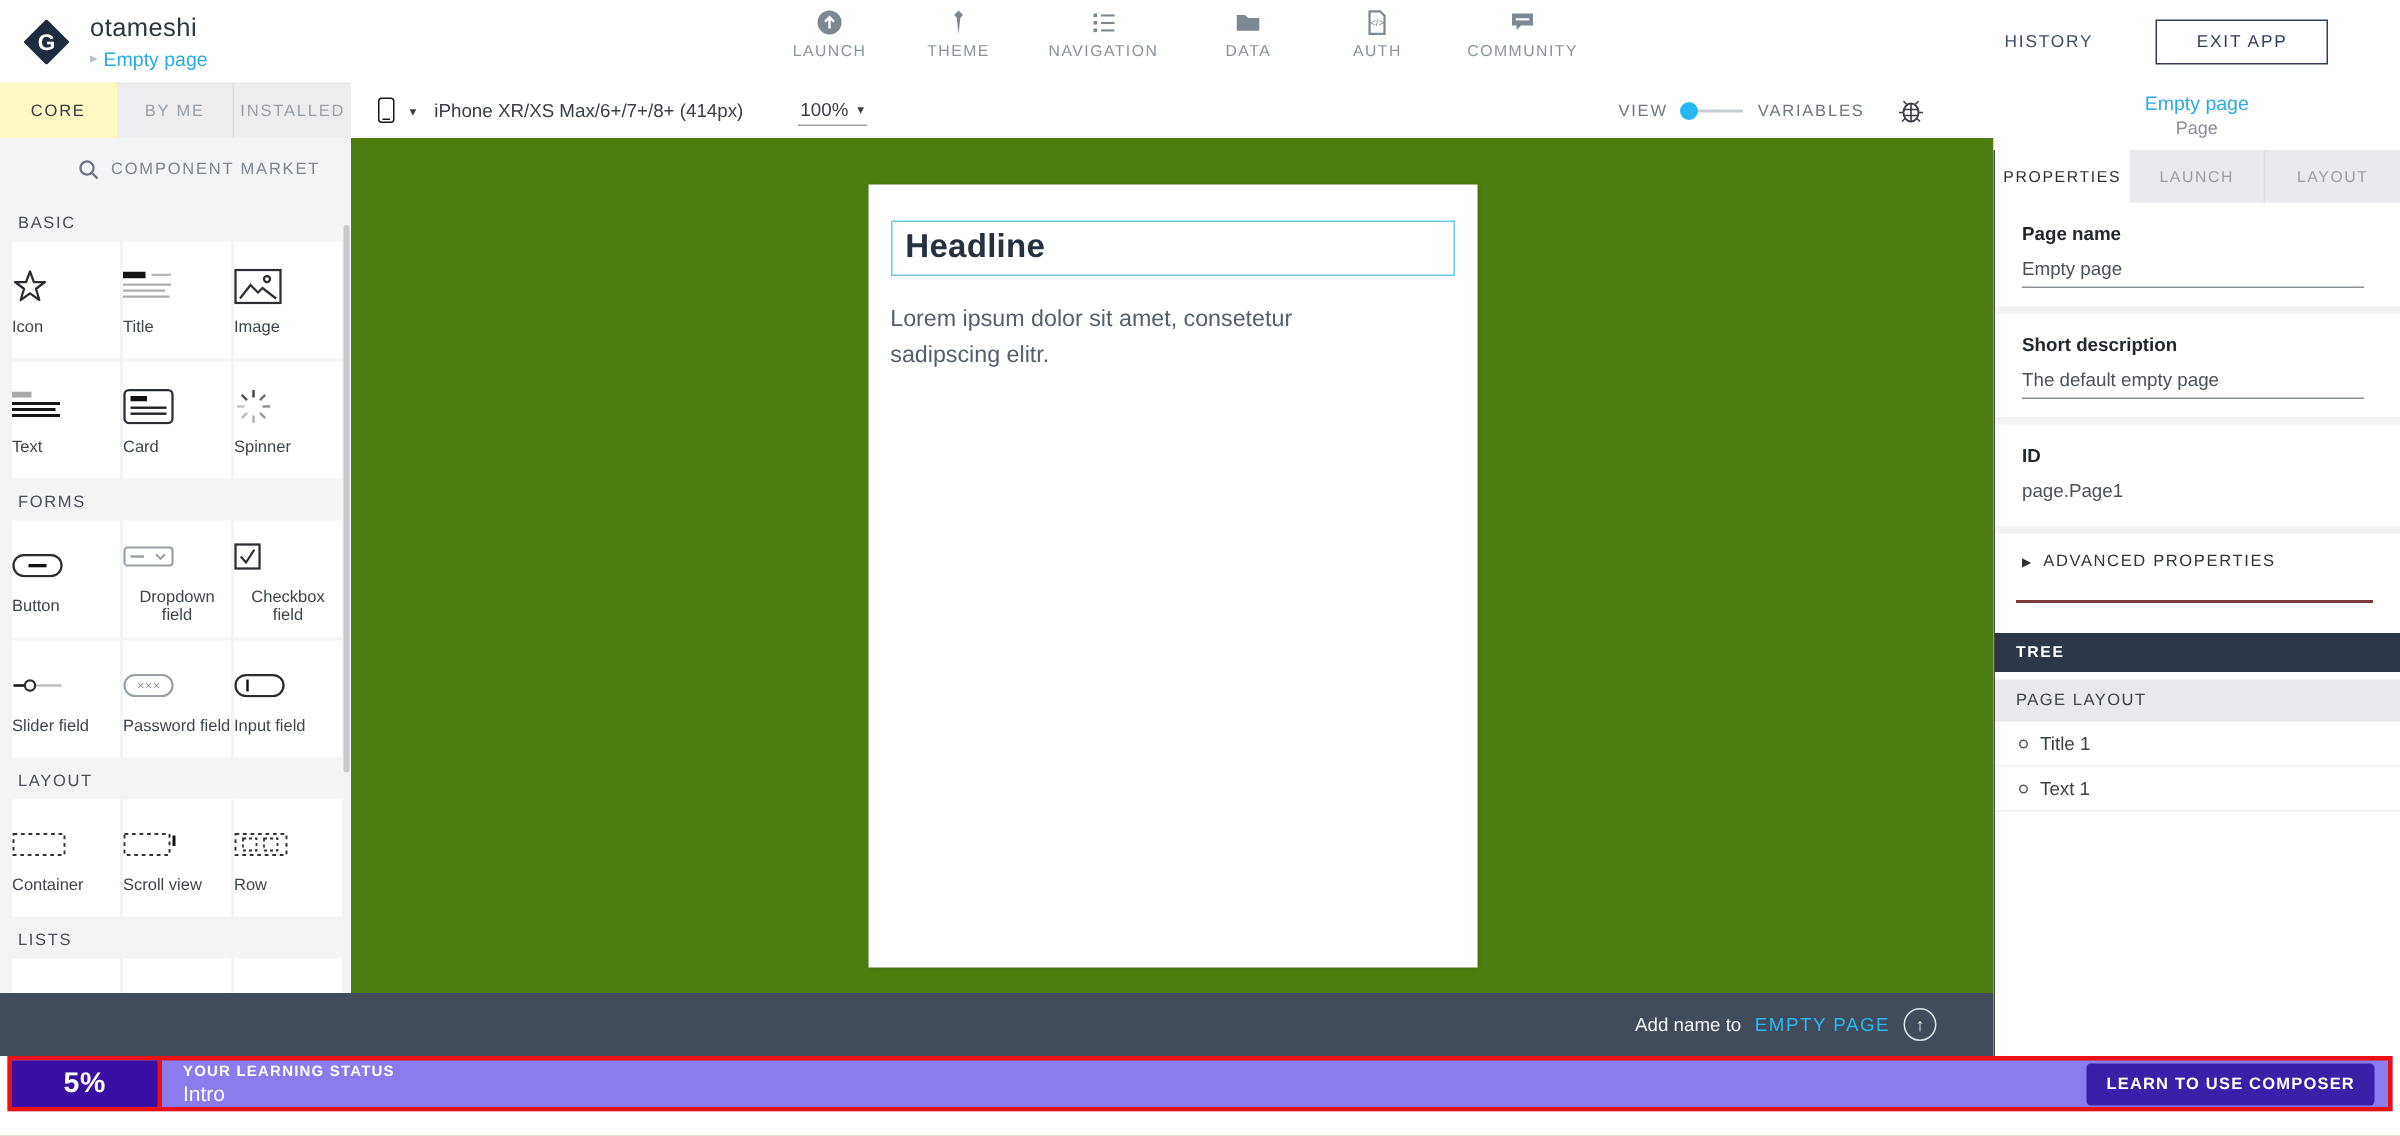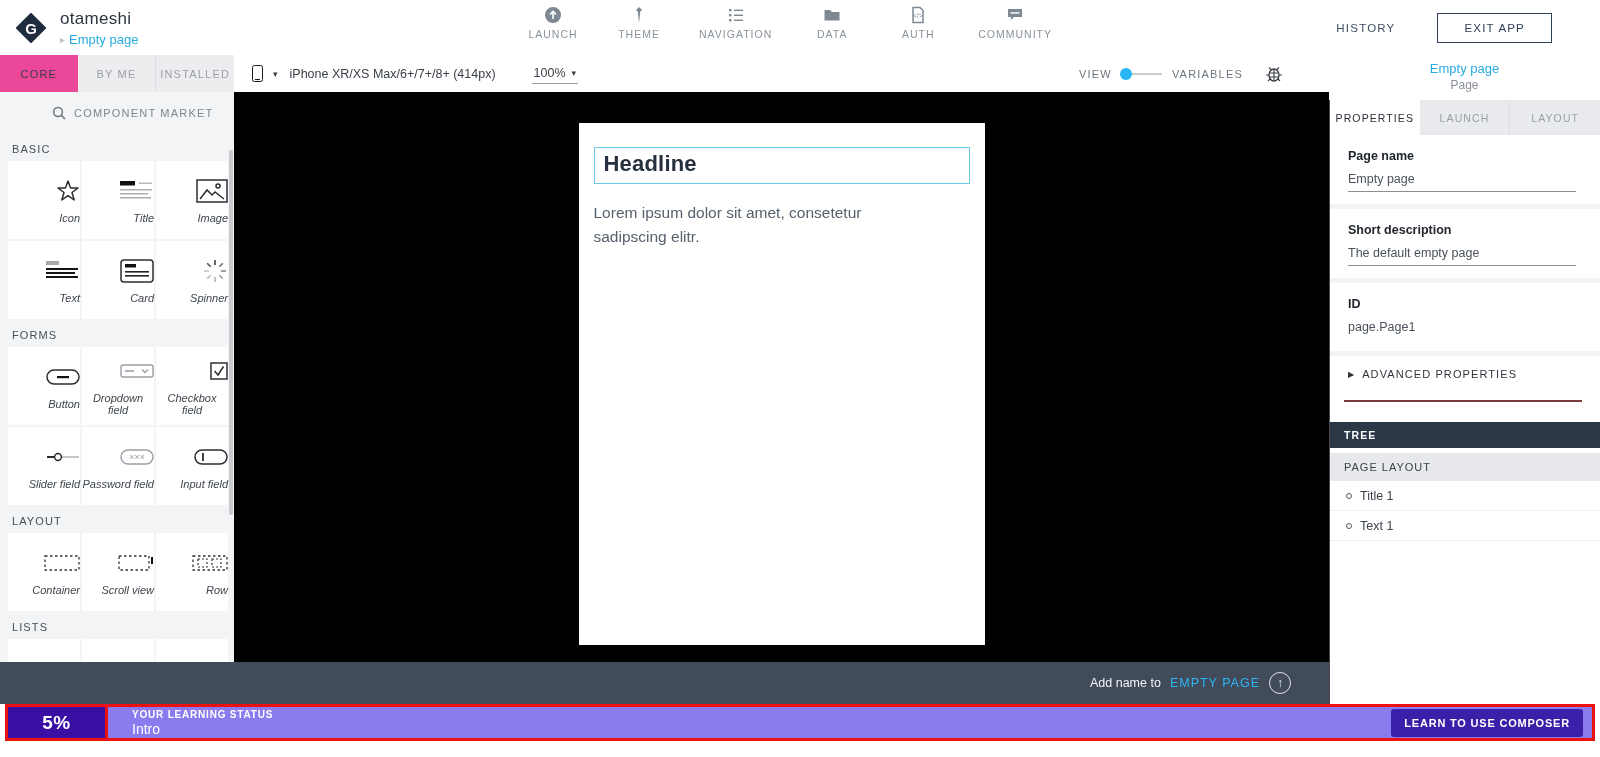--- a/index.html
+++ b/index.html
@@ -25,31 +25,31 @@
   
   .middle { display:flex; height:649px; }
   .left-wrap { width:1329px; display:flex; flex-direction:column; }
   .work-row { display:flex; height:607px; }
 
   
   .sidebar { width:234px; background:#f3f4f6; display:flex; flex-direction:column; position:relative; }
   .side-tabs { display:flex; height:37px; }
   .side-tab { flex:1; display:flex; align-items:center; justify-content:center; font-size:11px; letter-spacing:1.2px;
     background:#ededf0; color:#99a0a8; border-right:1px solid #dcdee2; cursor:pointer; }
-  .side-tab.active { background:#ec4899; color:#343b46; border-right:none; }
+  .side-tab.active { background:#fef9c3; color:#343b46; border-right:none; }
   .side-tab:last-child { border-right:none; }
   .search-row { height:41px; display:flex; align-items:center; gap:8px; padding-left:52px; }
   .search-row input { border:none; outline:none; background:transparent; font-size:11px; letter-spacing:1.2px;
     color:#5a626b; width:150px; font-family:"Liberation Sans",sans-serif; }
   .search-row input::placeholder { color:#7d858e; }
   .comp-list { flex:1; overflow:hidden; padding:0 6px 0 8px; }
   .sec-title { font-size:11px; letter-spacing:1.1px; color:#484e57; margin:10px 0 6px 4px; }
   .grid { display:grid; grid-template-columns:repeat(3,1fr); gap:2px; }
-  .card { background:#fff; height:78px; display:flex; flex-direction:column; align-items:flex-end;
-    justify-content:center; gap:6px; cursor:grab;font-style:italic; }
+  .card { background:#fff; height:78px; display:flex; flex-direction:column; align-items:flex-start;
+    justify-content:center; gap:6px; cursor:grab; }
   .card.stub { height:28px; }
   .cicon { height:30px; display:flex; align-items:center; justify-content:center; }
   .clabel { font-size:11px; color:#3e454d; text-align:center; line-height:12px; }
   .side-scroll { position:absolute; right:1px; top:95px; width:4px; height:365px; background:#c7c9cd; border-radius:2px; }
 
   
   .canvas-col { width:1095px; display:flex; flex-direction:column; }
   .canvas-toolbar { height:37px; background:#fff; display:flex; align-items:center; padding:0 46px 0 18px; gap:10px; }
   .dev-icon { width:11px; height:17px; border:1.5px solid #16181c; border-radius:2.5px; position:relative; }
   .dev-icon:after { content:""; position:absolute; left:2px; right:2px; bottom:1px; height:1.5px; background:#16181c; }
@@ -57,21 +57,21 @@
   .dev-label { font-size:12.5px; color:#3a4049; margin-left:2px; }
   .zoom-sel { font-size:12.5px; color:#3a4049; margin-left:26px; border-bottom:1px solid #9aa0a7;
     padding:2px 2px 3px; display:flex; gap:6px; align-items:center; cursor:pointer; }
   .toolbar-right { margin-left:auto; display:flex; align-items:center; gap:14px; }
   .toggle-wrap { display:flex; align-items:center; gap:10px; }
   .tog-label { font-size:11px; letter-spacing:1.2px; color:#6d757e; }
   .toggle { width:40px; height:2px; background:#c9cdd2; position:relative; cursor:pointer; }
   .toggle .knob { position:absolute; left:-2px; top:-5px; width:12px; height:12px; border-radius:50%; background:#29b6f6; }
   .bug { margin-left:8px; cursor:pointer; }
 
-  .canvas { flex:1; background:#000000; overflow:hidden; }
+  .canvas { flex:1; background:#4d7c0f; overflow:hidden; }
   .phone { width:406px; height:522px; margin:31px auto 0; background:#fff;
     box-shadow:0 0 4px rgba(0,0,0,.12); padding:24px 15px 0; }
   .headline-box { border:1px solid #6cc9e9; padding:3px 9px 6px; cursor:pointer; }
   .headline-box h1 { font-size:22px; color:#26303e; font-weight:bold; letter-spacing:.2px; }
   .phone p { margin-top:17px; font-size:15.5px; color:#55606d; line-height:24px; max-width:322px; }
 
   
   .logic-bar { height:42px; background:#414b59; display:flex; align-items:center; justify-content:flex-end;
     gap:9px; padding-right:38px; }
   .logic-prefix { color:#f2f4f6; font-size:12.5px; }
@@ -103,21 +103,21 @@
     padding:7px 14px; font-weight:bold; }
   .tree-root { background:#e8e9ec; font-size:11px; letter-spacing:1px; color:#3d434b; padding:8px 14px; margin-top:5px; cursor:pointer; }
   .tree-node { display:flex; align-items:center; gap:8px; padding:8px 14px 7px 16px; font-size:12.5px;
     color:#3d434b; border-bottom:1px solid #f0f0f2; cursor:pointer; }
   .node-dot { width:6px; height:6px; border:1px solid #555b63; border-radius:50%; }
 
   
   .learning { height:37px; margin:0 5px; border:3px solid #ec1111; background:#8a7bee; display:flex; align-items:stretch; }
   .pct-box { width:100px; background:#3a10a4; border-right:3px solid #ec1111; display:flex; align-items:center;
     justify-content:center; color:#fff; font-size:19px; font-weight:bold; letter-spacing:.5px; }
-  .status-wrap { flex:1; padding:2px 0 0 24px; color:#fff; overflow:hidden; }
+  .status-wrap { flex:1; padding:2px 0 0 14px; color:#fff; overflow:hidden; }
   .status-label { font-size:10px; font-weight:bold; letter-spacing:.8px; }
   .status-value { font-size:14px; margin-top:1px; }
   .cta-btn { align-self:center; margin-right:9px; background:#3a1fa8; color:#fff; border:none; border-radius:3px;
     font-size:11px; font-weight:bold; letter-spacing:.8px; padding:8px 13px; cursor:pointer;
     font-family:"Liberation Sans",sans-serif; }
   .bottom-strip { height:16px; background:#fff; }
 
   
   .i { stroke:#7d8893; fill:none; stroke-width:1.5; }
   .if { fill:#7d8893; stroke:none; }

